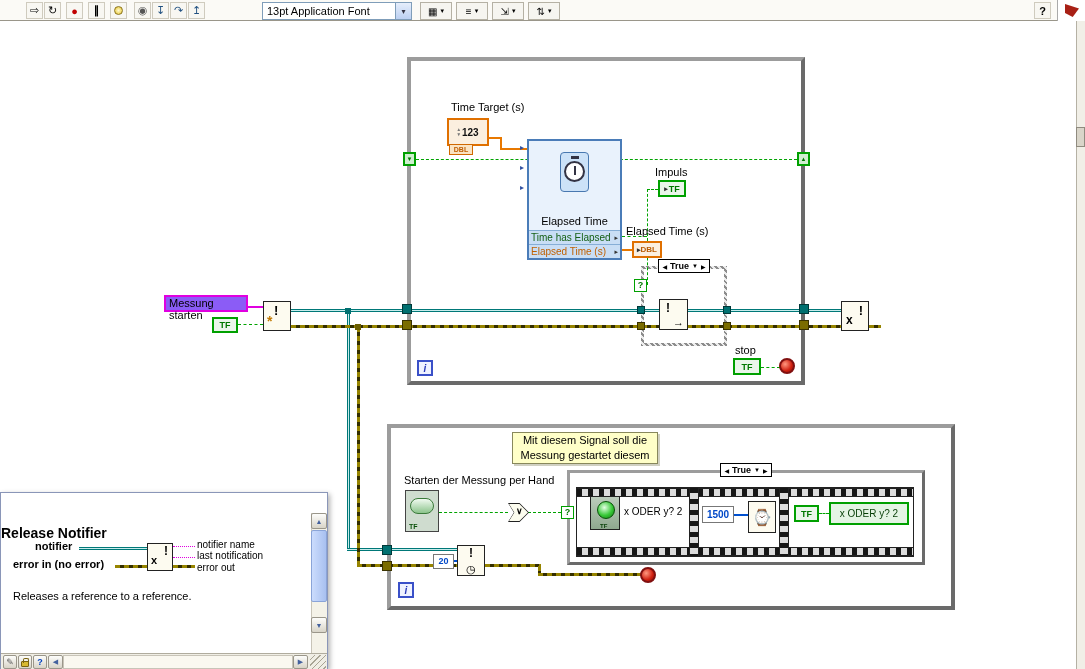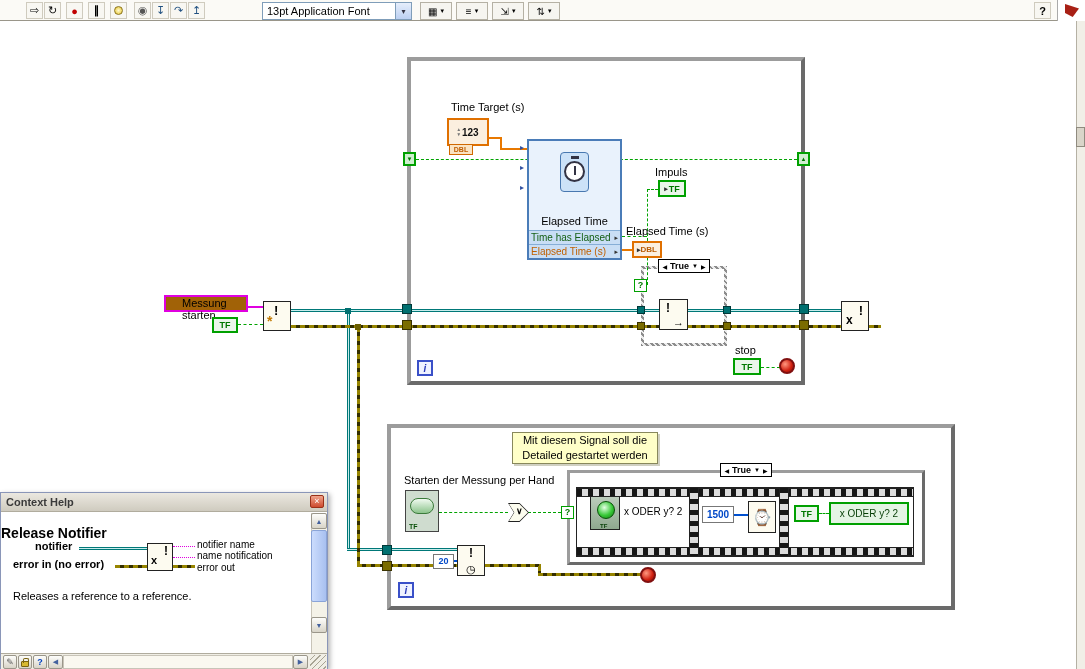--- a/index.html
+++ b/index.html
@@ -249,34 +249,34 @@
 
 <span class="lbl" style="left:735px;top:344px">stop</span>
 <div class="term tg" style="left:733px;top:358px;width:28px;height:17px">
     <span>TF</span>
   </div>
 <div class="stopc" style="left:779px;top:358px;width:16px;height:16px"></div>
 <div class="term iter" style="left:417px;top:360px;width:16px;height:16px">
     <span>i</span>
   </div>
 
-<div class="abs" style="left:164px;top:295px;width:84px;height:17px;border:2px solid #E000E0;background:#a16207;z-index:5;font-size:11px;padding-left:16px;line-height:12px"><span>Messung starten</span></div>
+<div class="abs" style="left:164px;top:295px;width:84px;height:17px;border:2px solid #E000E0;background:#8b5cf6;z-index:5;font-size:11px;padding-left:3px;line-height:12px"><span>Messung starten</span></div>
 <div class="term tg" style="left:212px;top:317px;width:26px;height:16px">
     <span>TF</span>
   </div>
 <div class="icn" style="left:263px;top:301px;width:28px;height:30px">
   <span style="position:absolute;left:10px;top:1px;font-weight:bold;font-size:13px">!</span>
   <span style="position:absolute;left:3px;top:11px;font-weight:bold;font-size:14px;color:#C07800">*</span>
 </div>
 <div class="icn" style="left:841px;top:301px;width:28px;height:30px">
   <span style="position:absolute;right:5px;top:1px;font-weight:bold;font-size:13px">!</span>
   <span style="position:absolute;left:4px;top:11px;font-weight:bold;font-size:12px">x</span>
 </div>
 
-<div class="abs" style="left:512px;top:432px;width:146px;height:32px;background:#FFFFC8;border:1px solid #88885C;box-shadow:2px 2px 0 rgba(120,120,80,.35);z-index:5;font-size:11px;text-align:center;line-height:15px"><span>Mit diesem Signal soll die Detailed gestartet werden</span></div>
+<div class="abs" style="left:512px;top:432px;width:146px;height:32px;background:#FFFFC8;border:1px solid #88885C;box-shadow:2px 2px 0 rgba(120,120,80,.35);z-index:5;font-size:11px;text-align:center;line-height:15px"><span>Mit diesem Signal soll die Messung gestartet diesem</span></div>
 
 <span class="lbl" style="left:404px;top:474px">Starten der Messung per Hand</span>
 <div class="abs" style="left:405px;top:490px;width:34px;height:42px;border:1px solid #444;background:#CFDCCF;z-index:5">
   <div style="position:absolute;left:4px;top:7px;width:24px;height:16px;border-radius:8px;background:linear-gradient(180deg,#F0FAF0,#8CC48C);border:1px solid #3A7A3A"></div>
   <span style="position:absolute;left:3px;bottom:1px;font-size:7px;font-weight:bold;color:#0A500A">TF</span>
 </div>
 
 <div class="abs" style="left:508px;top:503px;width:21px;height:19px;z-index:5;background:#222;clip-path:polygon(0 0,55% 0,100% 50%,55% 100%,0 100%,28% 50%)">
   <div style="position:absolute;left:1px;top:1px;width:19px;height:17px;background:#FCFCEE;clip-path:polygon(0 0,55% 0,100% 50%,55% 100%,0 100%,28% 50%)"></div>
   <span style="position:absolute;left:8px;top:3px;font-size:9px;font-weight:bold">∨</span>
@@ -306,38 +306,34 @@
   <span style="position:absolute;left:11px;top:0;font-weight:bold;font-size:12px">!</span>
   <span style="position:absolute;left:8px;bottom:0;font-size:11px;line-height:12px">◷</span>
 </div>
 
 <div class="stopc" style="left:640px;top:567px;width:16px;height:16px"></div>
 <div class="term iter" style="left:398px;top:582px;width:16px;height:16px">
     <span>i</span>
   </div>
 
 <div class="hwin" style="left:0;top:492px;width:328px;height:177px">
-  <div class="htit">
-    <span style="position:absolute;left:5px;top:3px;font-size:11px;font-weight:bold;color:#3A3A3A">Context Help</span>
-    <div style="position:absolute;right:3px;top:2px;width:14px;height:13px;background:linear-gradient(180deg,#F0A58C,#CE4A2E);border:1px solid #9A3018;border-radius:2px;color:#fff;font-size:9px;line-height:11px;text-align:center"><span>×</span></div>
-  </div>
 
   <span class="hlbl" style="left:0;top:32px;width:304px;text-align:left;font-weight:bold;font-size:14px">Release Notifier</span>
 
   <span class="hlbl" style="left:34px;top:47px;font-weight:bold;font-size:11px">notifier</span>
   <div class="wt" style="left:78px;top:54px;width:68px;height:3px"></div>
   <div class="icn" style="left:146px;top:50px;width:26px;height:28px">
     <span style="position:absolute;right:4px;top:0;font-weight:bold;font-size:12px">!</span>
     <span style="position:absolute;left:3px;top:10px;font-weight:bold;font-size:11px">x</span>
   </div>
   <div class="abs" style="left:172px;top:53px;width:22px;border-top:1px dotted #E000E0"></div>
   <div class="abs" style="left:172px;top:64px;width:22px;border-top:1px dotted #E000E0"></div>
   <div class="we" style="left:172px;top:72px;width:22px;height:3px"></div>
   <span class="hlbl" style="left:196px;top:46px;font-size:10px">notifier name</span>
-  <span class="hlbl" style="left:196px;top:57px;font-size:10px">name notification</span>
+  <span class="hlbl" style="left:196px;top:57px;font-size:10px">last notification</span>
   <span class="hlbl" style="left:196px;top:69px;font-size:10px">error out</span>
   <span class="hlbl" style="left:12px;top:65px;font-weight:bold;font-size:11px">error in (no error)</span>
   <div class="we" style="left:114px;top:72px;width:32px;height:3px"></div>
 
   <span class="hlbl" style="left:12px;top:97px;font-size:11px">Releases a reference to a reference.</span>
 
   <div class="abs" style="left:310px;top:20px;width:16px;height:140px;background:#F4F2E8;border-left:1px solid #C8C4B8"></div>
   <div class="xpbtn" style="left:310px;top:20px;width:16px;height:16px">
       <span>▲</span>
     </div>

